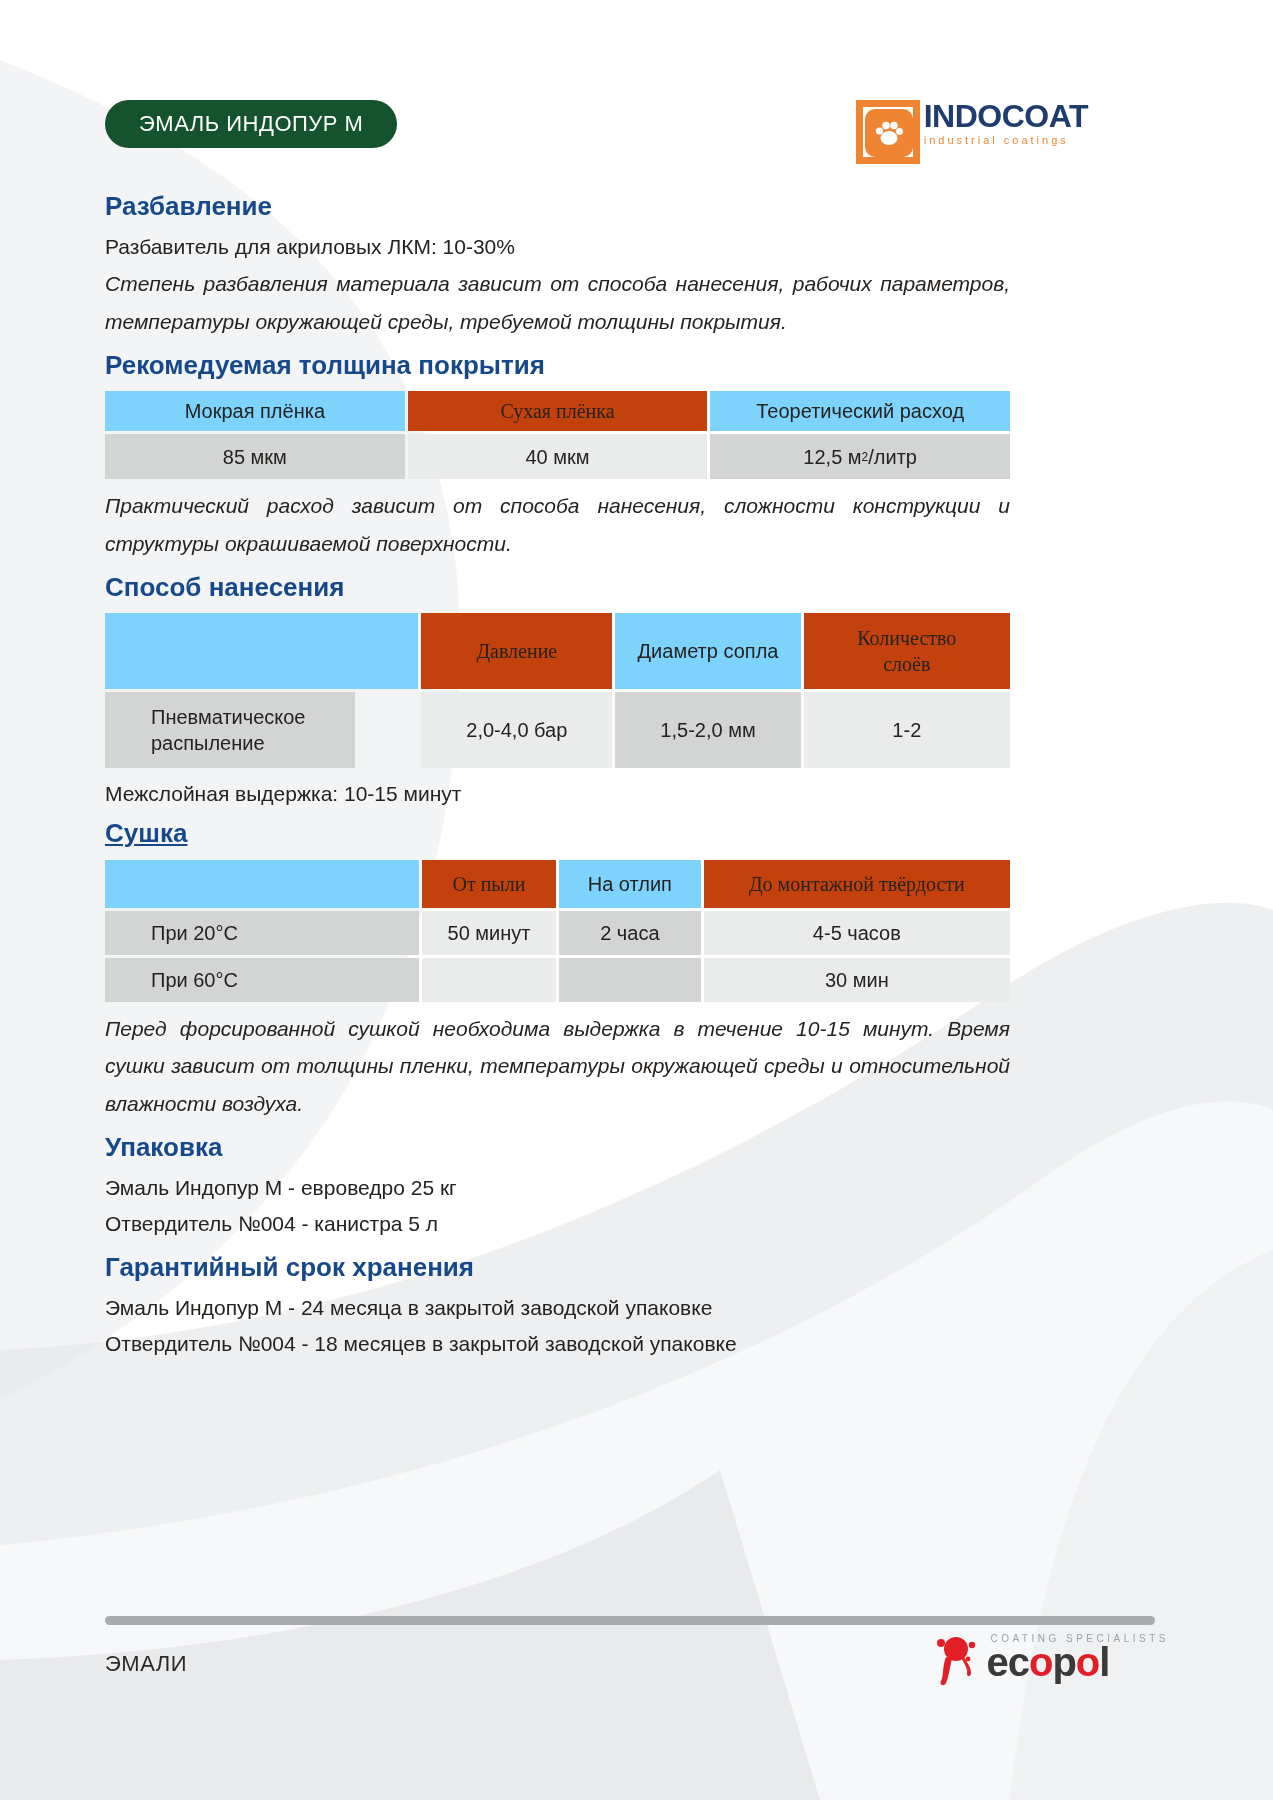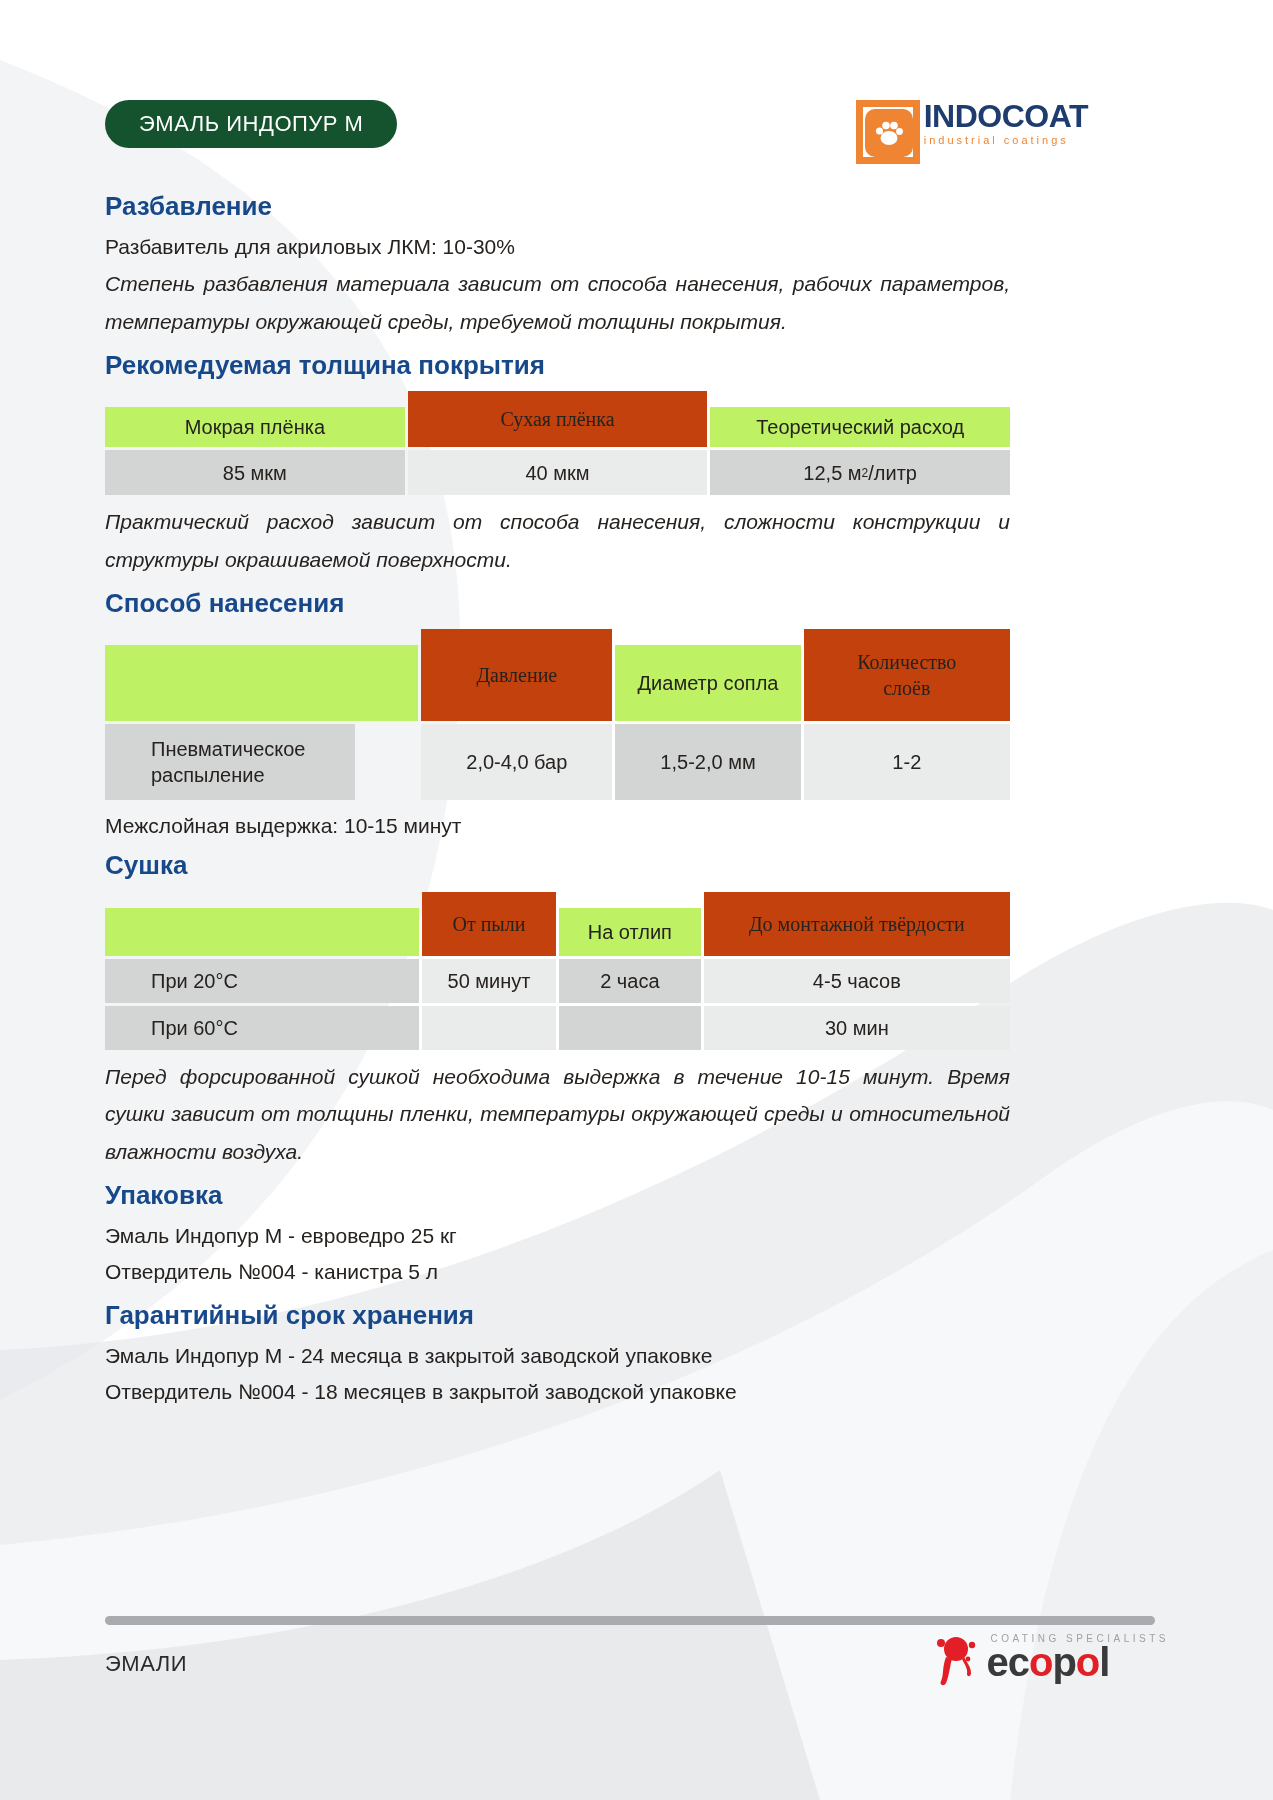--- a/index.html
+++ b/index.html
@@ -31,21 +31,21 @@
   .body-line{font-size:21px;line-height:1.75;}
   .note{font-size:21px;font-style:italic;line-height:1.8;text-align:justify;}
 
   
   .tbl{display:grid;gap:3px;margin:10px 0 8px;}
   .tbl .cell{
     display:flex;align-items:center;justify-content:center;text-align:center;
     font-size:20px;line-height:1.3;padding:6px 8px;box-sizing:border-box;
   }
   .cell.left{justify-content:flex-start;text-align:left;padding-left:46px;}
-  .cd-h{background:#bef264;margin-top:16px;}  
+  .cd-h{background:#7dd3fc;}  
   .cd{background:#d3d5d4;}    
   .cl-h{background:#c2410c;font-family:Liberation Serif, serif;}  
   .cl{background:#eaebeb;}    
   .t-thick{grid-template-columns:1fr 1fr 1fr;}
   .t-thick .cell{min-height:40px;}
   .t-thick .data{min-height:45px;}
   .t-apply{grid-template-columns:1.64fr 1fr .97fr 1.08fr;}
   .t-apply .cell{min-height:76px;}
   .t-dry{grid-template-columns:1.64fr .7fr .74fr 1.6fr;}
   .t-dry .hcell{min-height:48px;}
@@ -123,21 +123,21 @@
     <div class="cell cl-h">Давление</div>
     <div class="cell cd-h" style="max-width:196px;">Диаметр сопла</div>
     <div class="cell cl-h" style="padding:3px 34px;">Количество слоёв</div>
     <div class="cell left cd" style="max-width:250px;">Пневматическое распыление</div>
     <div class="cell cl">2,0-4,0 бар</div>
     <div class="cell cd">1,5-2,0 мм</div>
     <div class="cell cl">1-2</div>
   </div>
   <div class="body-line">Межслойная выдержка: 10-15 минут</div>
 
-  <div class="h" style="margin-top:4px;">Сушка</div>
+  <div class="h" style="margin-top:4px;text-decoration:underline;">Сушка</div>
   <div class="tbl t-dry">
     <div class="cell hcell cd-h"></div>
     <div class="cell hcell cl-h">От пыли</div>
     <div class="cell hcell cd-h">На отлип</div>
     <div class="cell hcell cl-h">До монтажной твёрдости</div>
 
     <div class="cell rcell left cd">При 20°С</div>
     <div class="cell rcell cl">50 минут</div>
     <div class="cell rcell cd">2 часа</div>
     <div class="cell rcell cl">4-5 часов</div>

